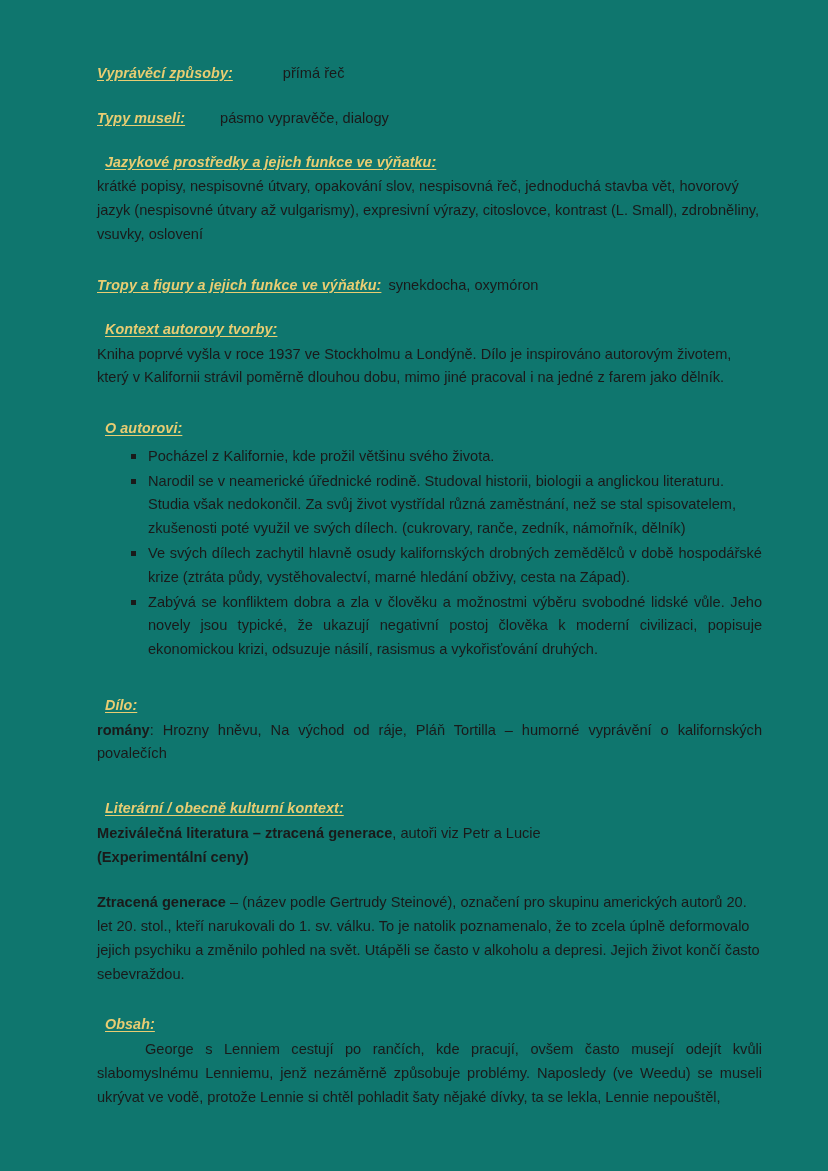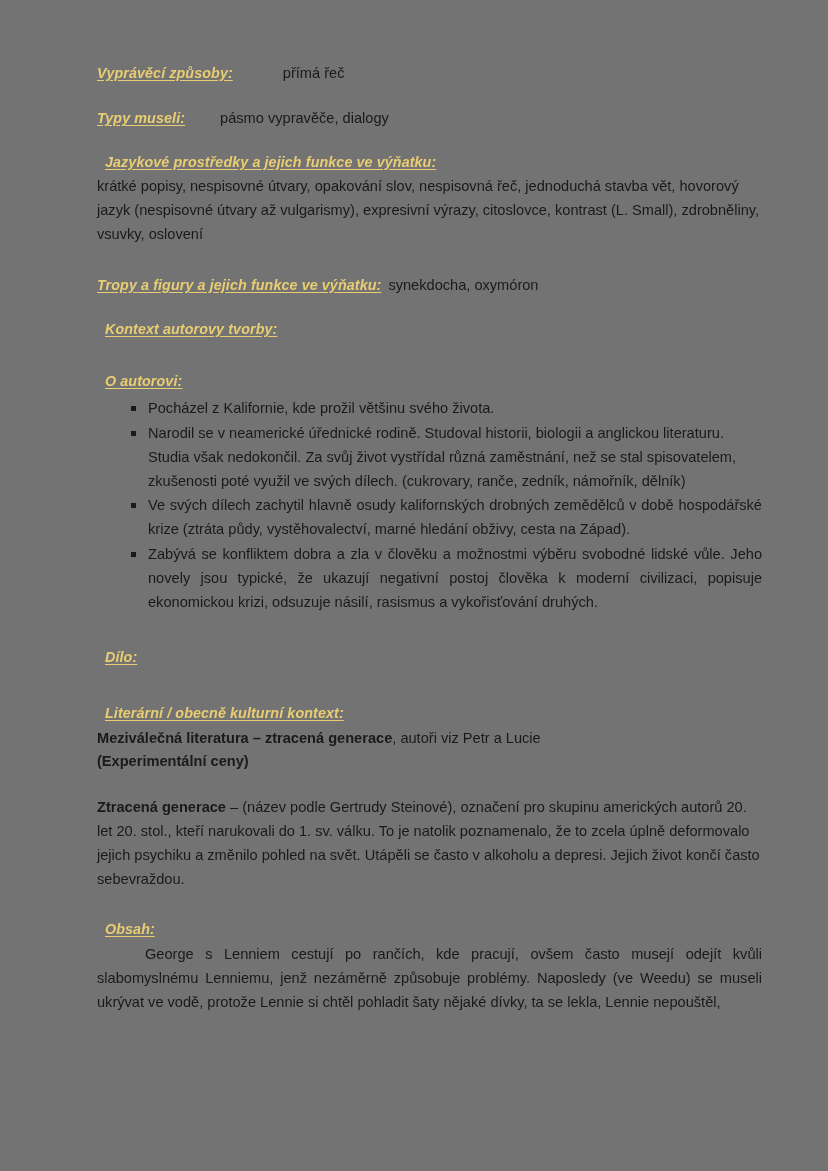--- a/index.html
+++ b/index.html
@@ -13,21 +13,21 @@
     height: 1171px;
     font-family: "Liberation Sans", sans-serif;
     color: #1a1a1a;
     -webkit-font-smoothing: antialiased;
   }
 
   .page {
     position: relative;
     width: 828px;
     height: 1171px;
-    background: #737373;
+    background: #0f766e;
     box-sizing: border-box;
     padding: 62px 66px 40px 97px;
     overflow: hidden;
   }
 
   .doc {
     width: 665px;
     font-size: 14.6px;
     line-height: 1.62;
   }
@@ -127,20 +127,21 @@
     <div class="gap-l"></div>
 
     <div class="kv inlinegap" style="margin-bottom:21px">
       <span class="hd">Tropy a figury a jejich funkce ve výňatku:</span><span class="val">synekdocha, oxymóron</span>
     </div>
 
     <div class="block">
       <div class="hdline">
         <span class="hd">Kontext autorovy tvorby:</span>
       </div>
+      <p class="body">Kniha poprvé vyšla v roce 1937 ve Stockholmu a Londýně. Dílo je inspirováno autorovým životem, který v Kalifornii strávil poměrně dlouhou dobu, mimo jiné pracoval i na jedné z farem jako dělník.</p>
     </div>
 
     <div class="gap-l"></div>
 
     <div class="block">
       <div class="hdline">
         <span class="hd">O autorovi:</span>
       </div>
       <ul class="bullets">
         <li class="noj"><span>Pocházel z Kalifornie, kde prožil většinu svého života.</span></li>
@@ -149,20 +150,21 @@
         <li><span>Zabývá se konfliktem dobra a zla v člověku a možnostmi výběru svobodné lidské vůle. Jeho novely jsou typické, že ukazují negativní postoj člověka k moderní civilizaci, popisuje ekonomickou krizi, odsuzuje násilí, rasismus a vykořisťování druhých.</span></li>
       </ul>
     </div>
 
     <div class="gap-xl"></div>
 
     <div class="block">
       <div class="hdline">
         <span class="hd">Dílo:</span>
       </div>
+      <p class="body just"><b>romány</b><span>: Hrozny hněvu, Na východ od ráje, Pláň Tortilla – humorné vyprávění o kalifornských povalečích</span></p>
     </div>
 
     <div class="gap-xl"></div>
 
     <div class="block">
       <div class="hdline">
         <span class="hd">Literární / obecně kulturní kontext:</span>
       </div>
       <p class="body"><b>Meziválečná literatura – ztracená generace</b><span>, autoři viz Petr a Lucie</span></p>
       <p class="body"><b>(Experimentální ceny)</b></p>

